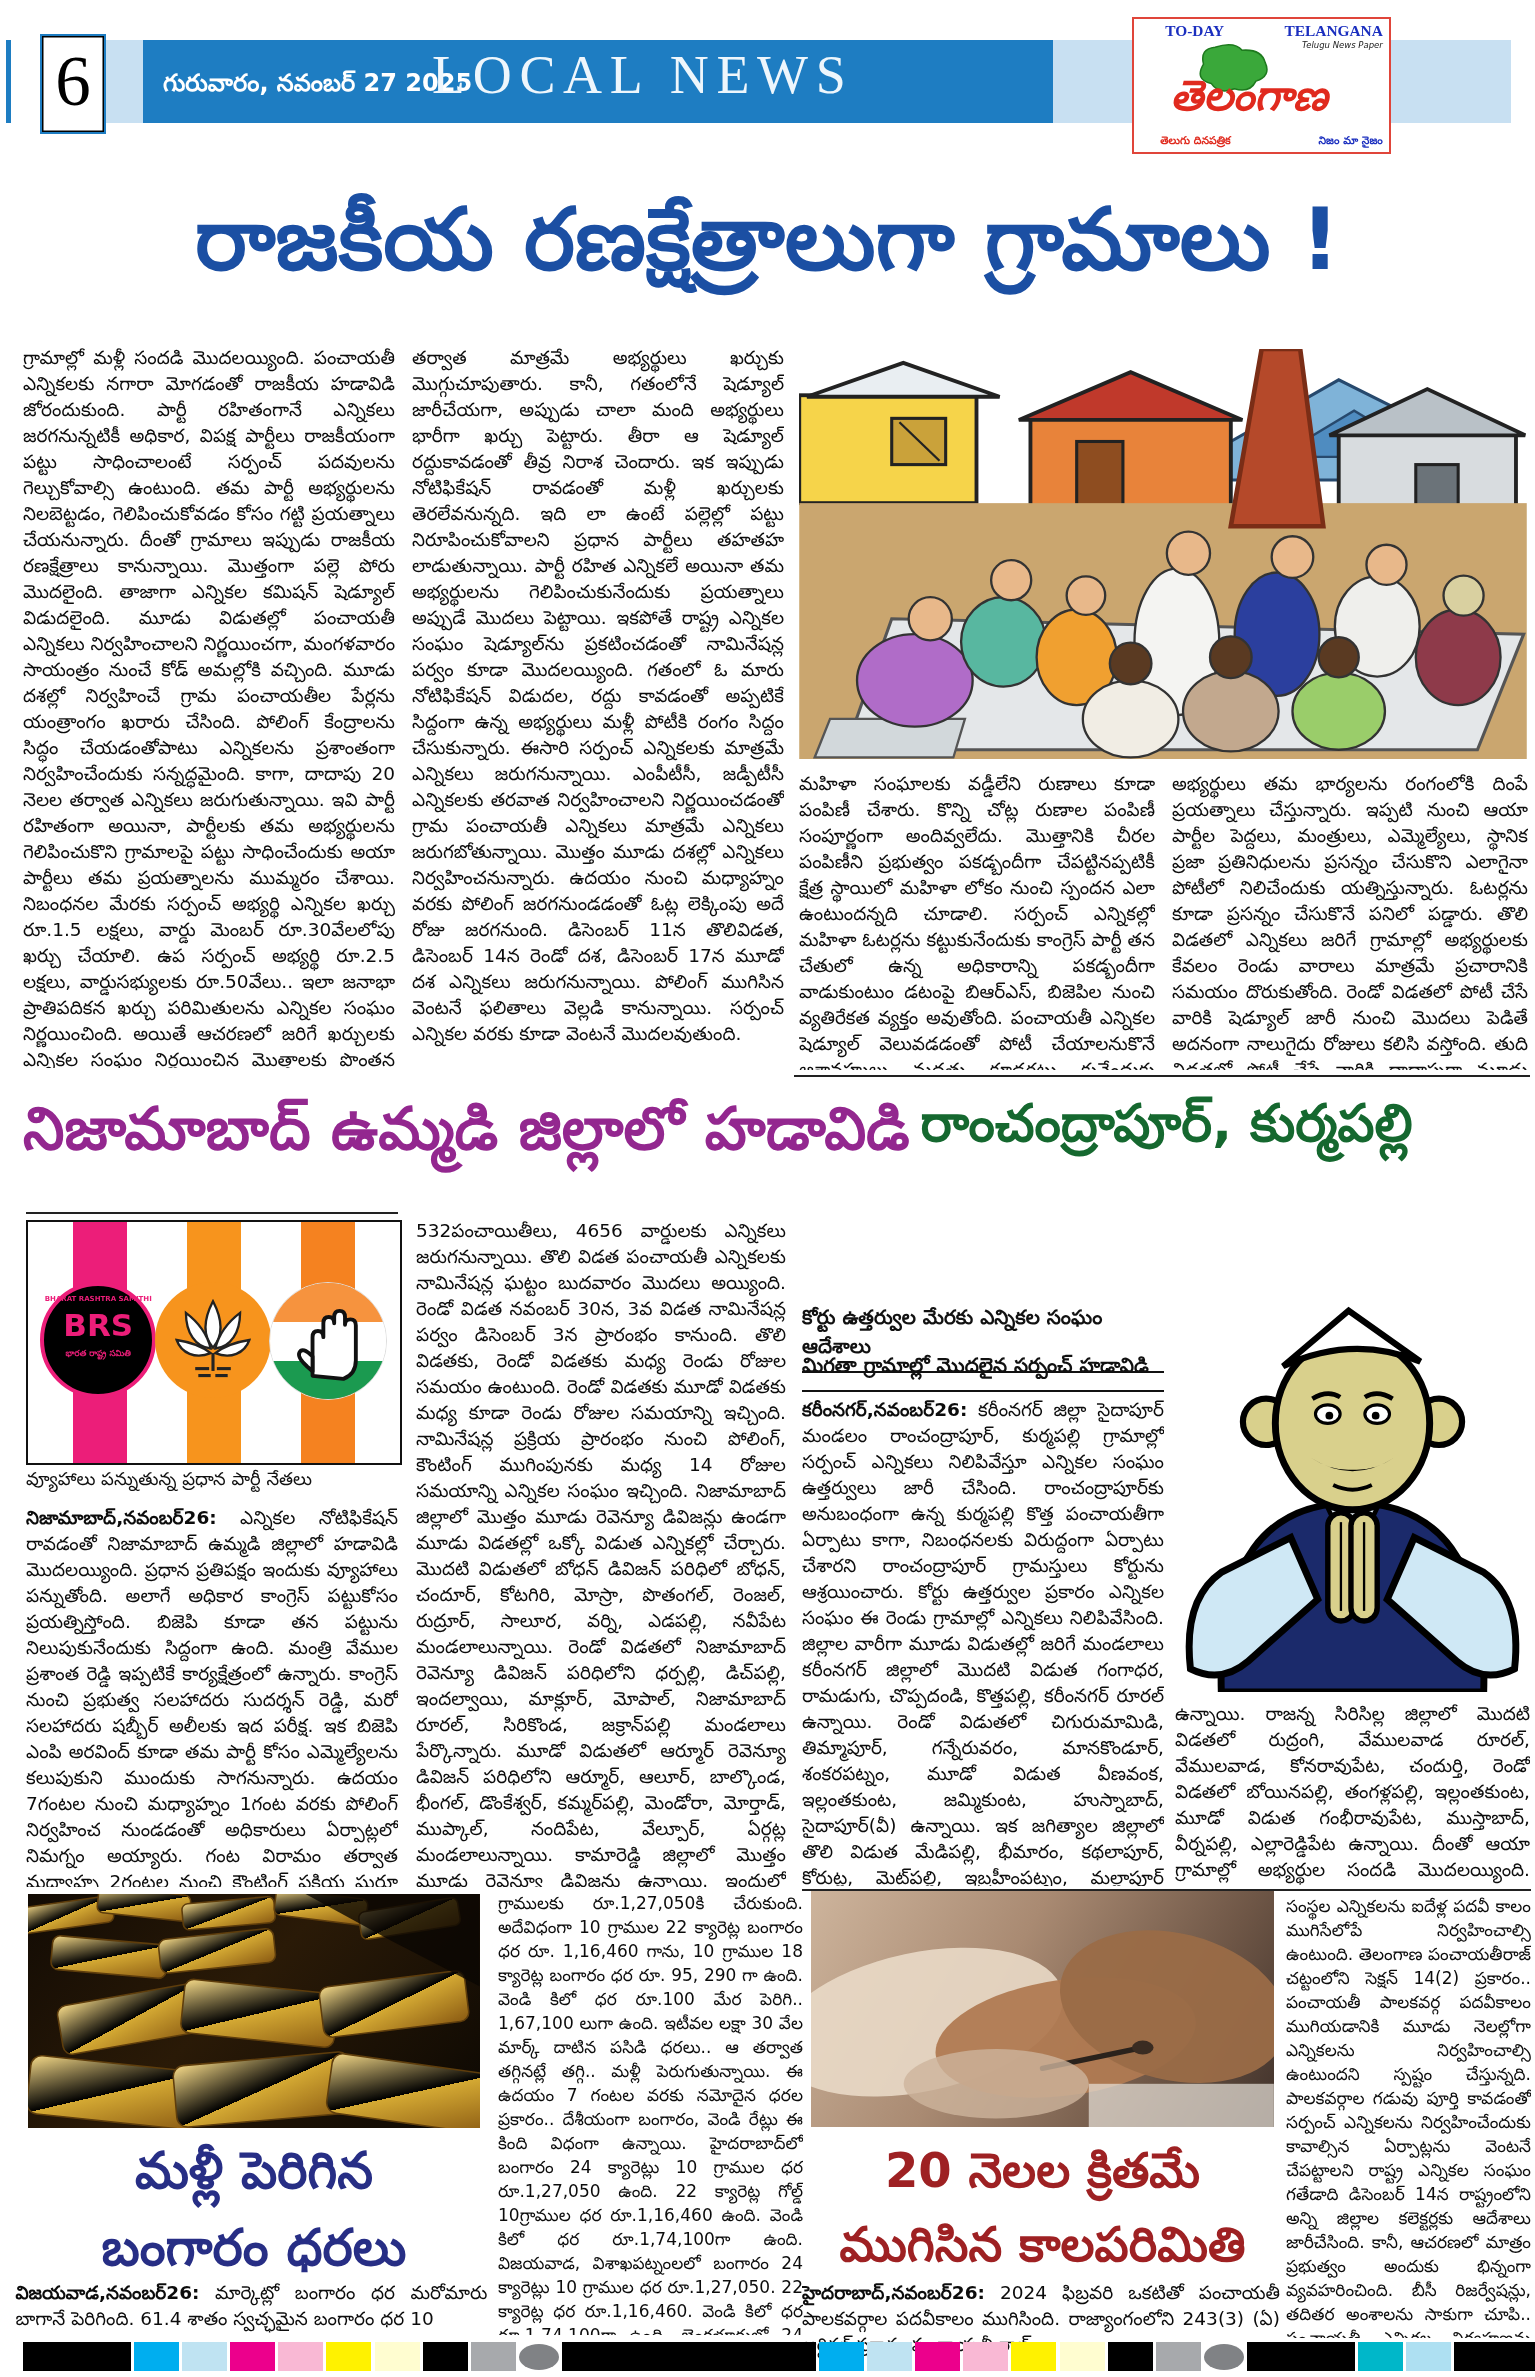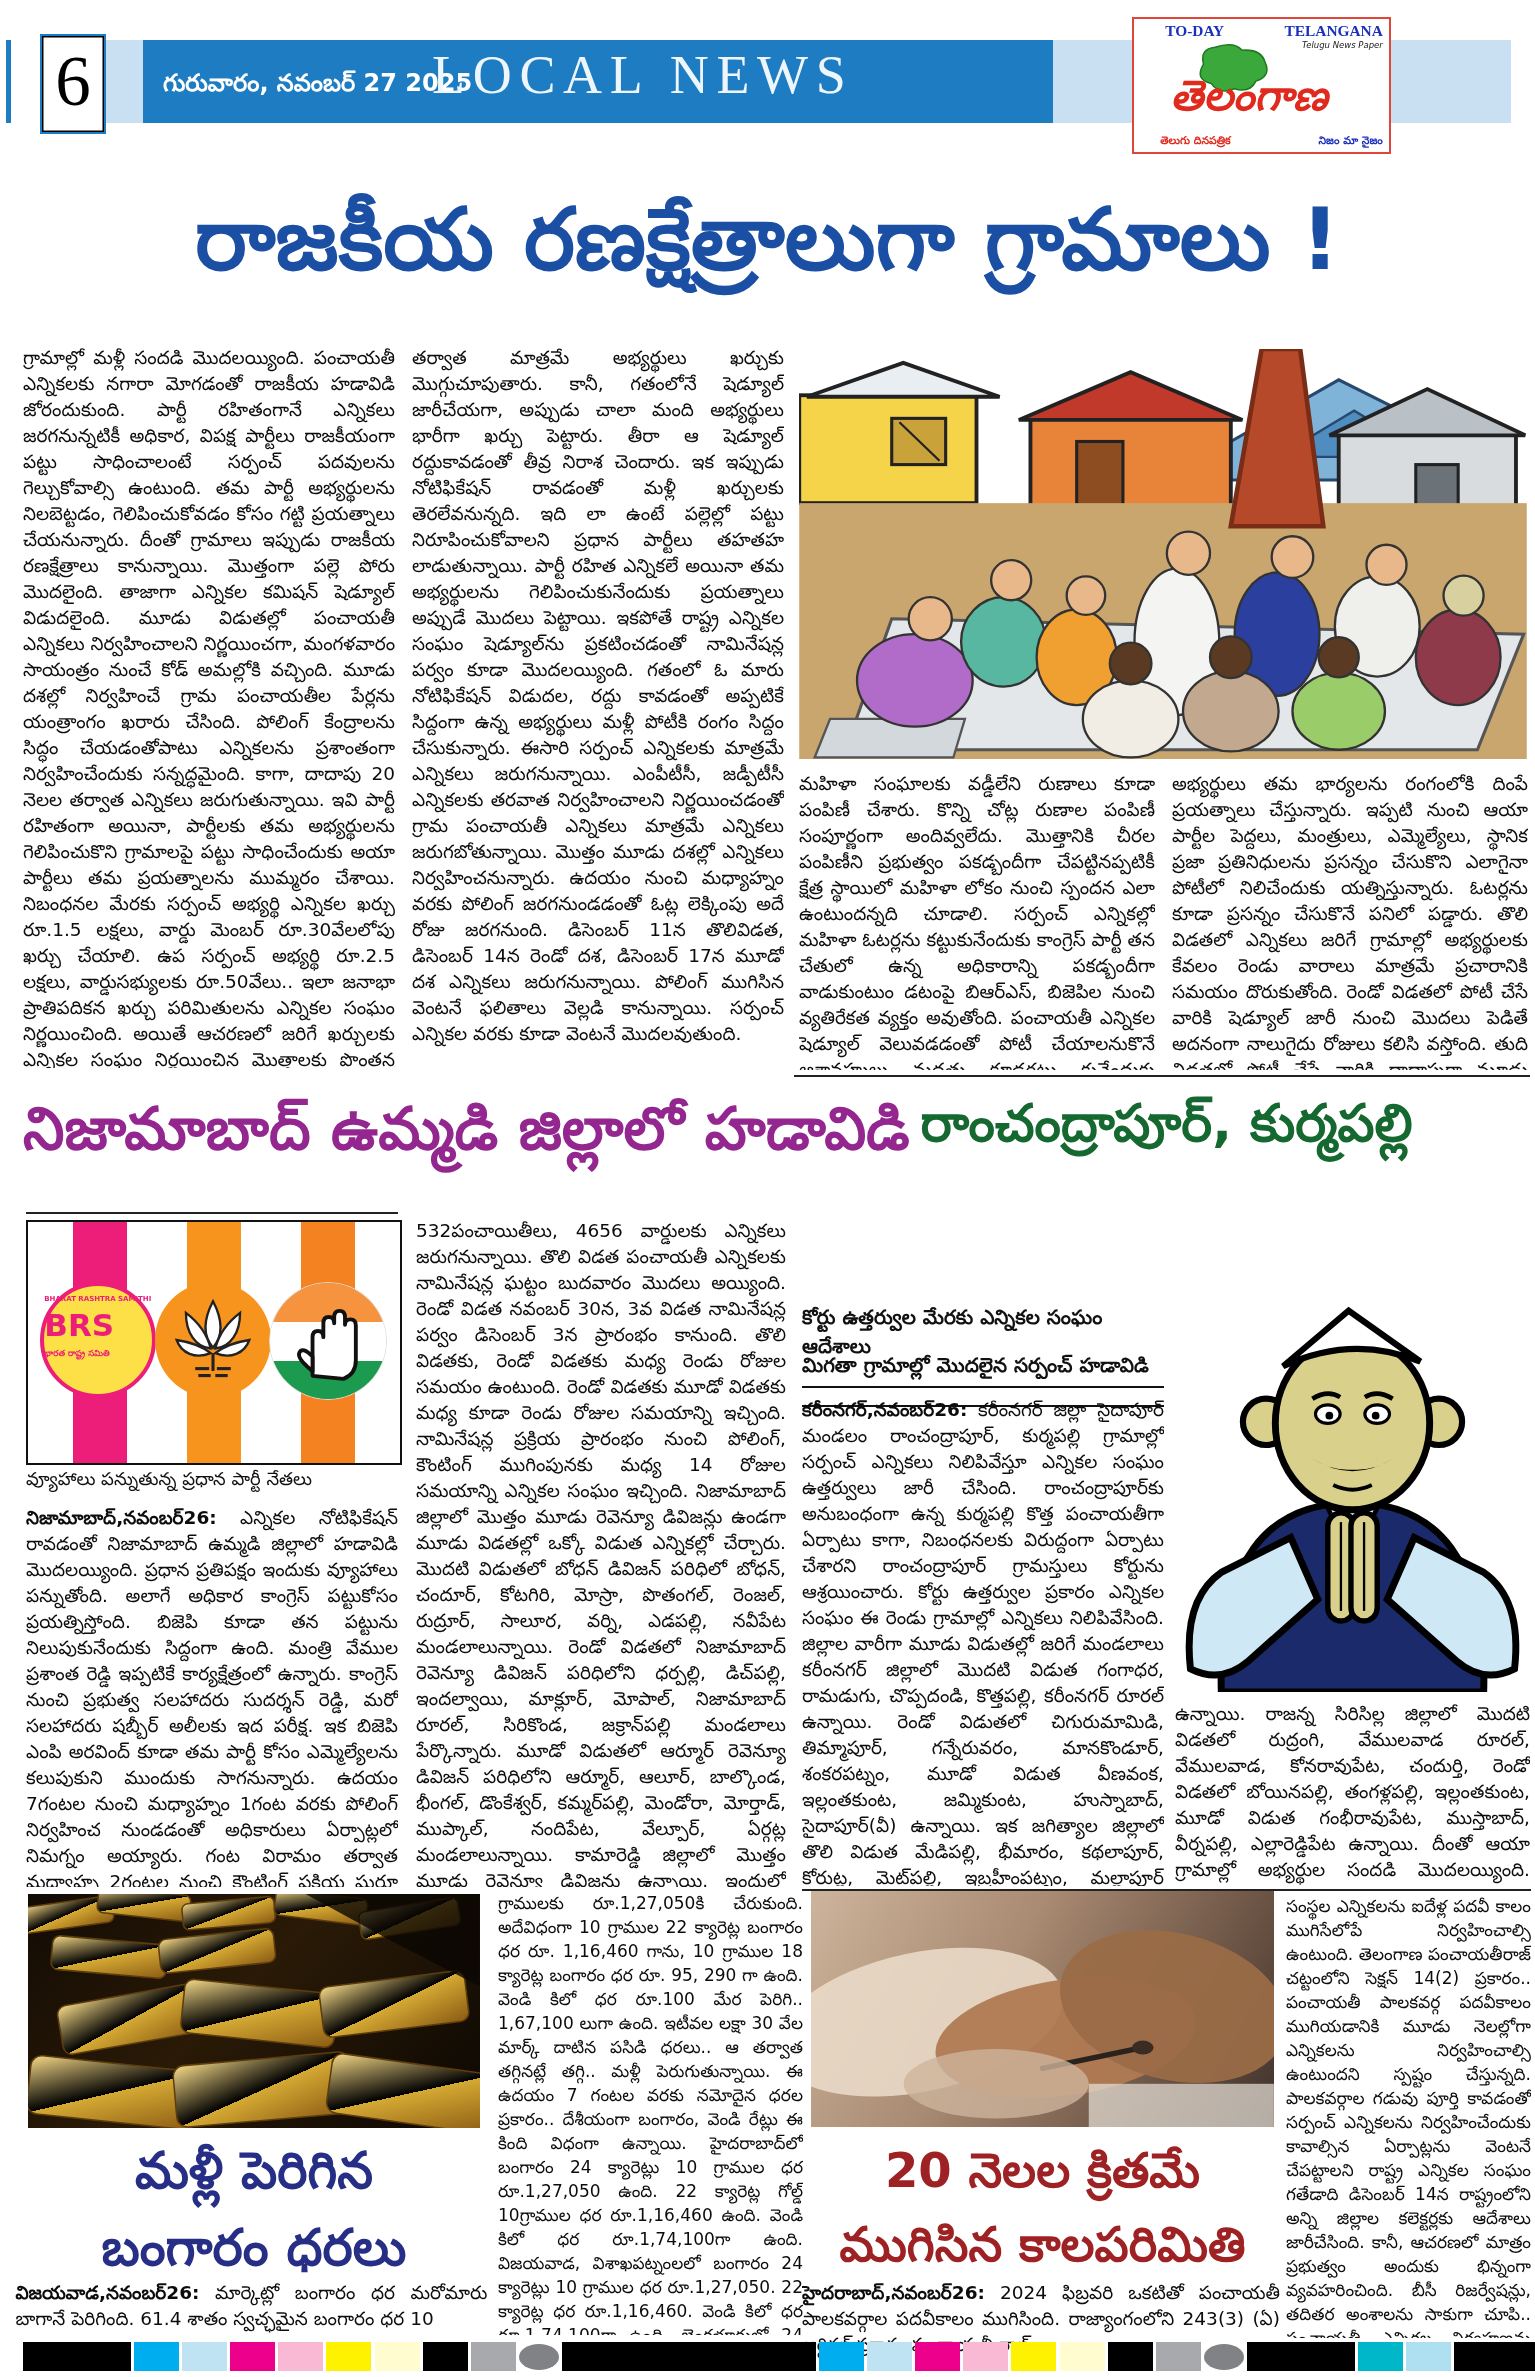--- a/index.html
+++ b/index.html
@@ -24,21 +24,21 @@
   .h-main{color:#1b4fa3;font-weight:bold;font-size:86px;line-height:1.3;text-align:center;white-space:nowrap;}
   .h-purple{color:#93278f;font-weight:bold;font-size:59px;line-height:1.35;white-space:nowrap;}
   .h-green{color:#15682f;font-weight:bold;font-size:52px;line-height:1.65;text-align:center;}
   .h-navy{color:#272e85;font-weight:bold;font-size:51px;line-height:1.5;text-align:center;}
   .h-maroon{color:#9e2123;font-weight:bold;font-size:48px;line-height:1.55;text-align:center;}
   
   .col{position:absolute;font-size:18.5px;line-height:26px;text-align:justify;overflow:hidden;color:#0c0c0c;}
   .col2x{font-size:17px;line-height:24px;}
   .byl{font-weight:bold;}
   .caption{font-weight:normal;font-size:18px;}
-  .subhead{font-weight:bold;font-size:20px;border-bottom:2.3px solid #111;padding-bottom:23px;}
+  .subhead{font-weight:bold;font-size:20px;border-bottom:2.3px solid #111;padding-bottom:8px;}
   .rule{background:#222;}
   
   .imgframe{overflow:hidden;}
   .goldbg{background:linear-gradient(135deg,#120b04 0%,#2a1a07 45%,#0c0803 100%);}
   .votebg{background:linear-gradient(120deg,#cdb49c 0%,#a98a72 40%,#6e5646 75%,#3f312a 100%);}
   
   .pressbar{display:flex;align-items:center;gap:3.1px;}
   .pressbar div{height:29px;flex-shrink:0;}
 </style>
 </head>
@@ -132,21 +132,21 @@
 
   <div class="abs rule" style="left:794px;top:1075px;width:736px;height:2.3px;"></div>
 
   <div class="abs h-purple" style="left:23px;top:1089px;width:767px;">నిజామాబాద్ ఉమ్మడి జిల్లాలో హడావిడి</div>
 
   <div class="abs rule" style="left:26px;top:1212px;width:372px;height:2.3px;"></div>
   <div class="abs" style="left:26px;top:1220px;width:372px;height:241px;border:2.3px solid #111;background:#fff;display:flex;justify-content:space-evenly;">
 
     <div style="position:relative;width:85px;">
       <div style="position:absolute;left:15.4px;top:0;width:54px;height:100%;background:#ec1e79;"></div>
-      <div style="position:absolute;left:-17px;top:60px;width:116px;height:116px;background:#fde047;border:4.6px solid #ec1e79;border-radius:50%;box-sizing:border-box;">
+      <div style="position:absolute;left:-17px;top:60px;width:116px;height:116px;background:#000000;border:4.6px solid #ec1e79;border-radius:50%;text-align:center;box-sizing:border-box;">
         <div style="font-size:7px;color:#ec1e79;font-weight:bold;margin-top:9.3px;">BHARAT RASHTRA SAMITHI</div>
         <div style="font-size:31px;color:#ec1e79;font-weight:bold;line-height:45px;">BRS</div>
         <div style="font-size:8.5px;color:#ec1e79;font-weight:bold;">భారత రాష్ట్ర సమితి</div>
       </div>
     </div>
 
     <div style="position:relative;width:85px;">
       <div style="position:absolute;left:15.4px;top:0;width:54px;height:100%;background:#f7941d;"></div>
       <div style="position:absolute;left:-17px;top:60px;width:116px;height:116px;background:#f7941d;border-radius:50%;">
         <svg width="116" height="116" viewBox="0 0 150 150">

